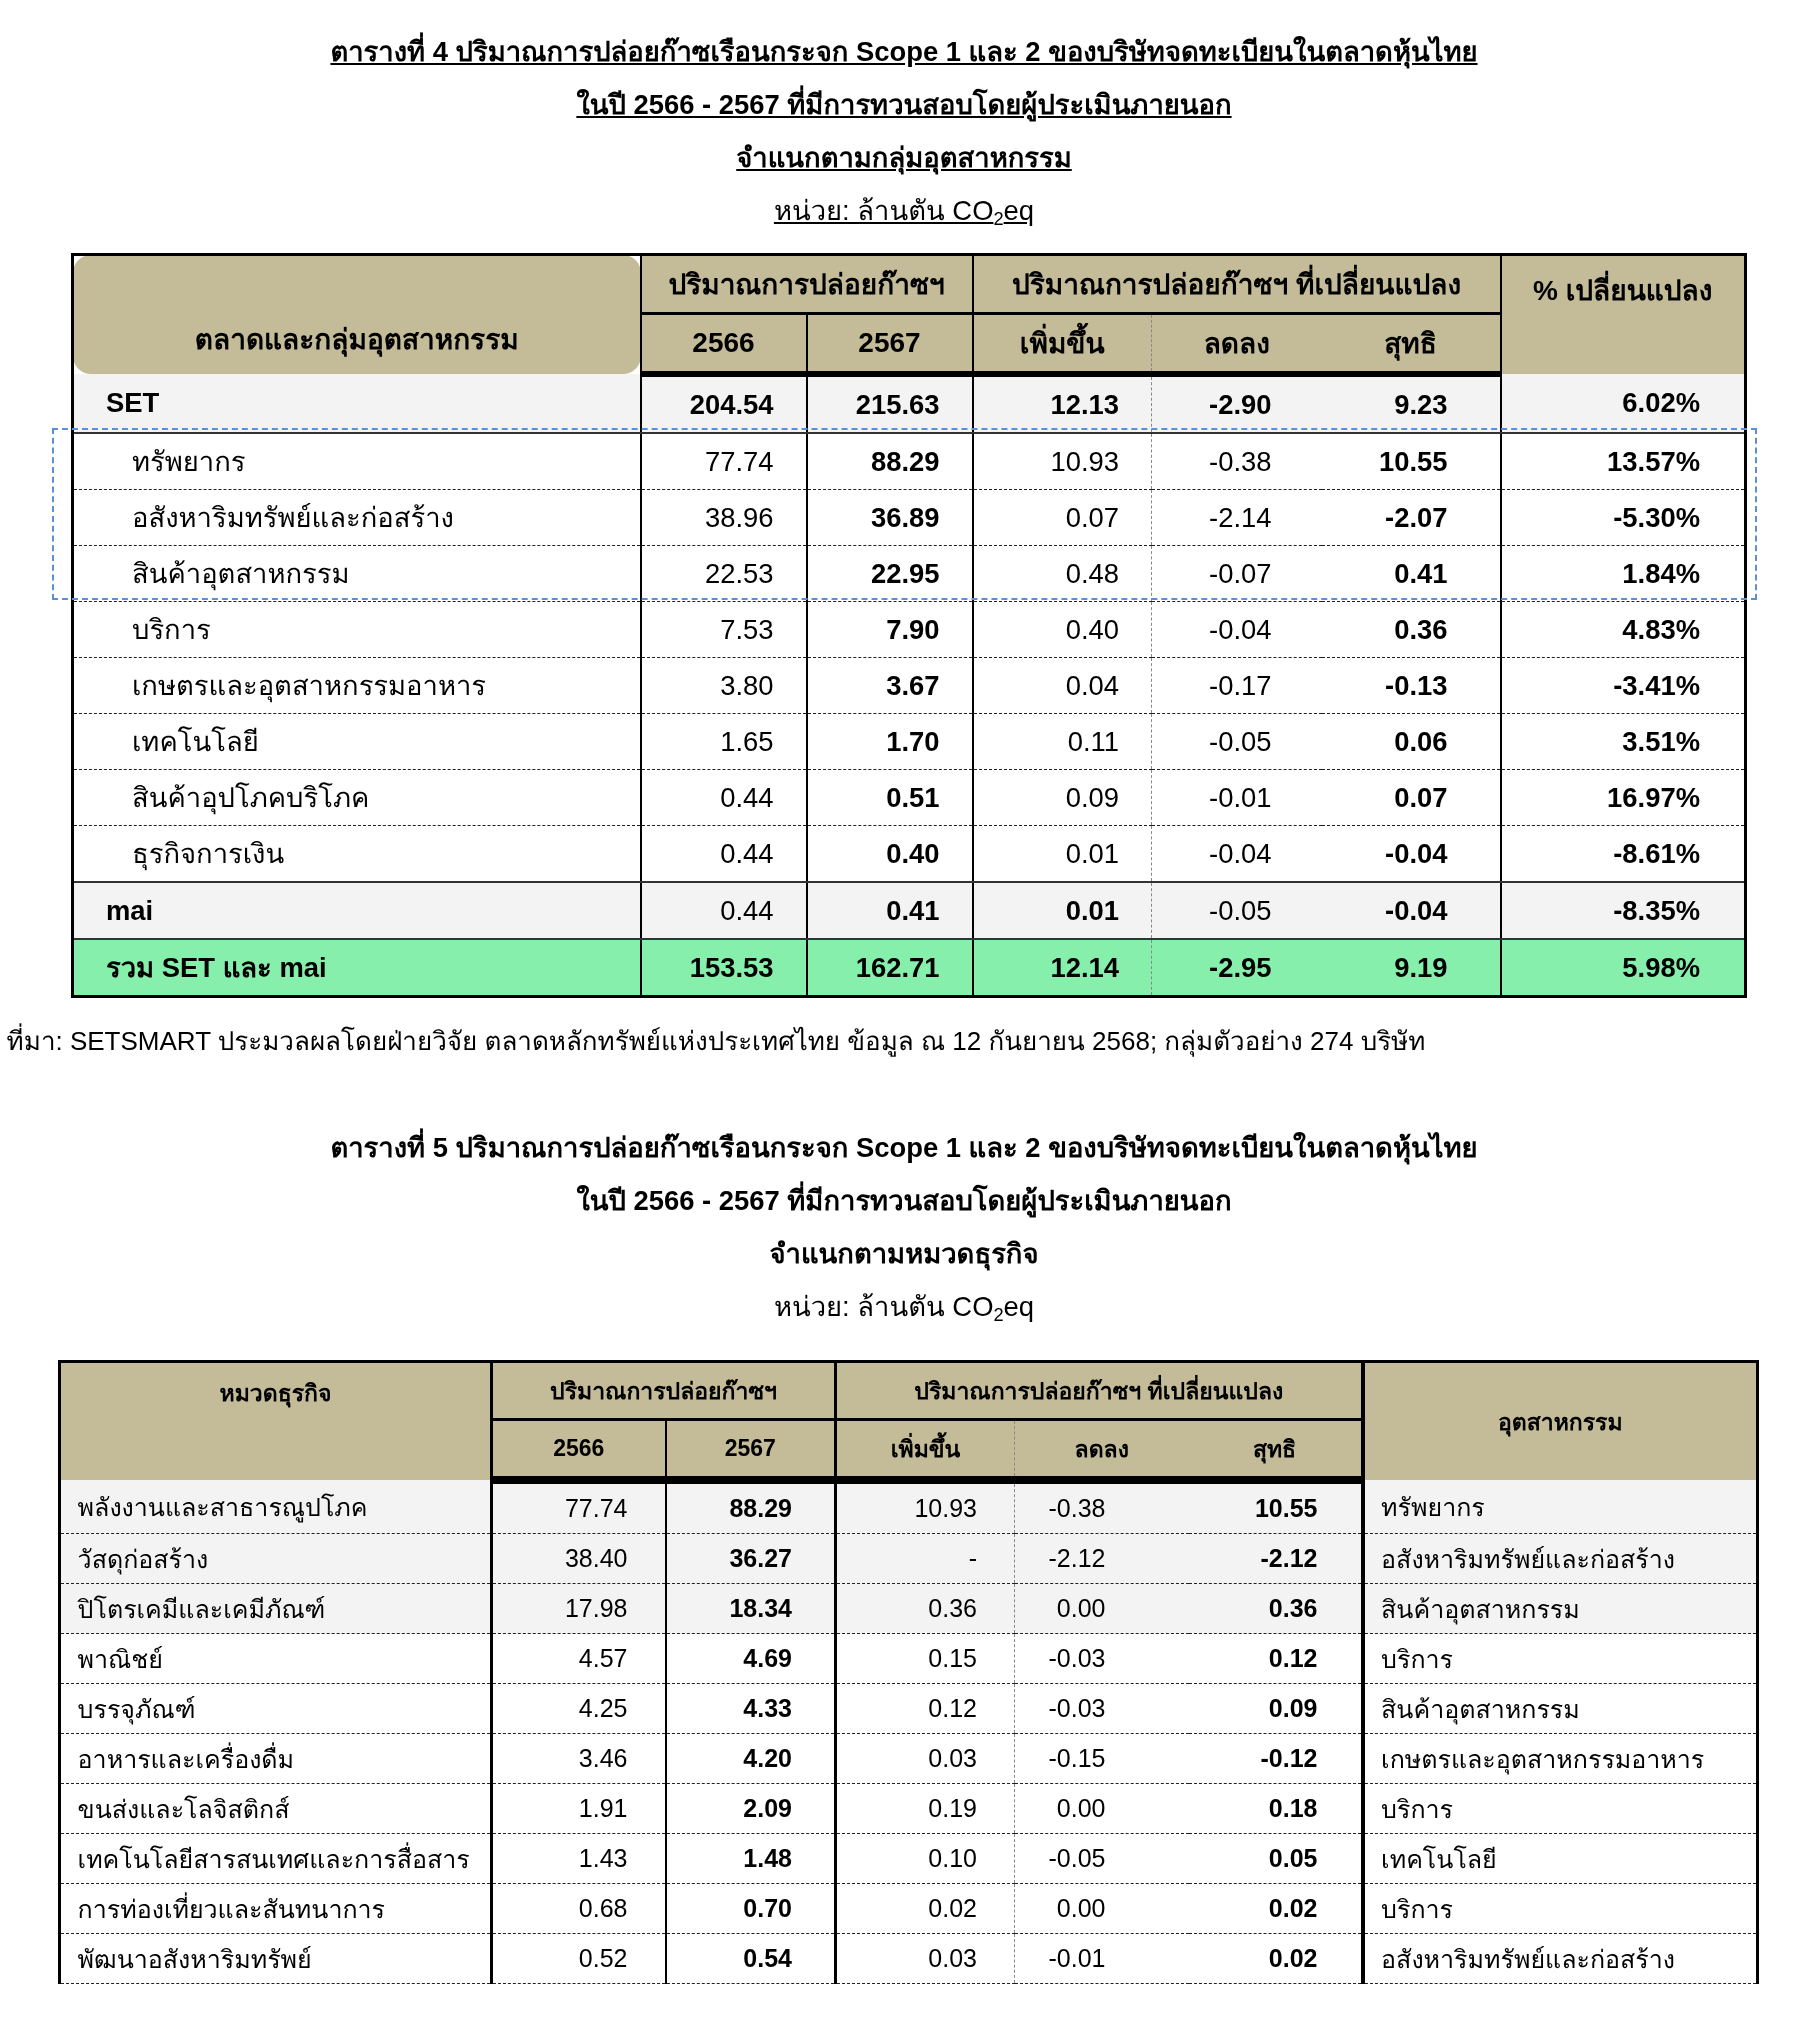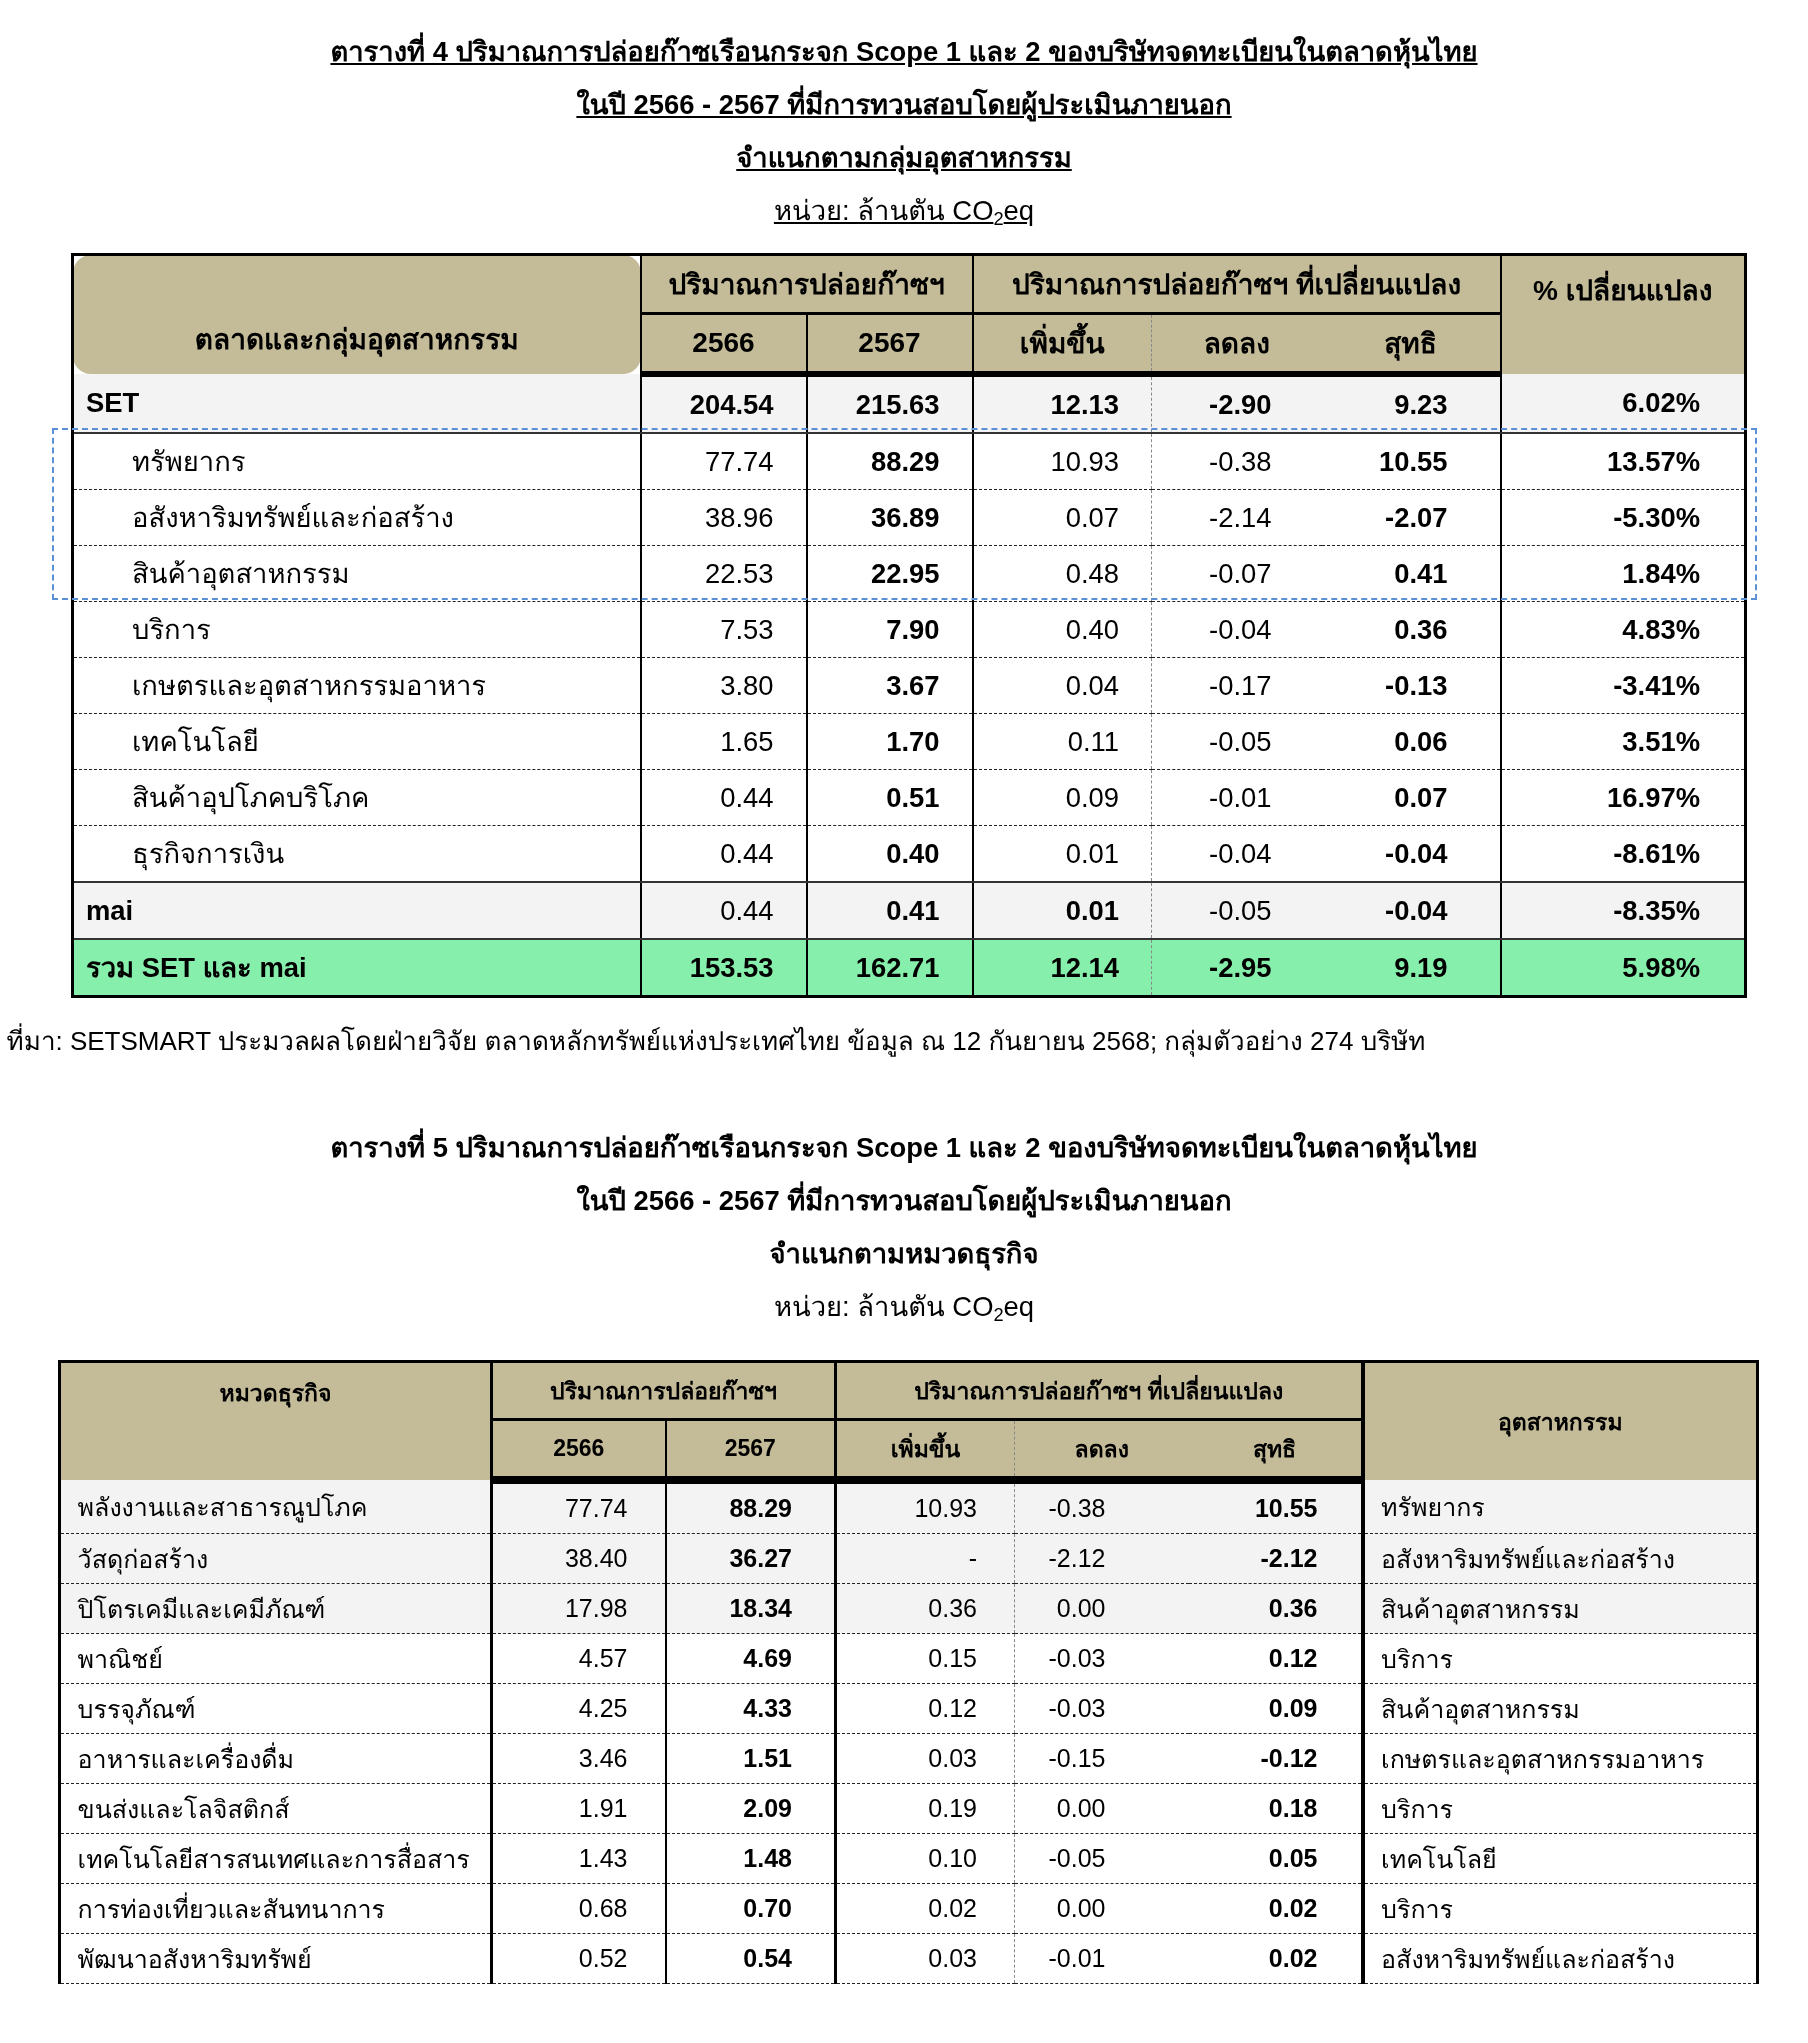--- a/index.html
+++ b/index.html
@@ -11,21 +11,21 @@
   .unit-line sub { font-size:18.3px; vertical-align:-5px; }
 
   table { border-collapse:collapse; position:absolute; table-layout:fixed; }
   td, th { padding:0; }
 
   
   #t4 { left:71px; top:253px; width:1673px; border:3.3px solid #000; }
   #t4 th { background:#c4bc98; font-weight:bold; font-size:28px; height:56px; }
   #t4 .hdr-bottom th { border-bottom:6.6px solid #000; }
   #t4 td { font-size:27.4px; height:55px; text-align:right; border-left:2.5px solid #000; border-bottom:1.7px dashed #222; padding-right:32px; }
-  #t4 td.lbl { text-align:left; padding-left:12px; padding-right:0; border-left:none; }
+  #t4 td.lbl { text-align:left; padding-left:32px; padding-right:0; border-left:none; }
   #t4 td.lbl.ind { padding-left:58px; }
   #t4 td.inc { border-left:2.5px solid #000; }
   #t4 td.dec { border-left:0.8px dashed #888; padding-right:50px; }
   #t4 td.net { border-left:none; padding-right:52px; }
   #t4 td.pct { border-left:2.5px solid #000; padding-right:44px; }
   #t4 tr.gray td { background:#f3f3f3; }
   #t4 tr.gray td { border-bottom:2.5px solid #333; }
   #t4 tr.total td { background:#86efac; font-weight:bold; border-bottom:none; }
   #t4 .b { font-weight:bold; }
 
@@ -271,21 +271,21 @@
     <td>4.25</td>
     <td class="y67 b">4.33</td>
     <td>0.12</td>
     <td class="dec">-0.03</td>
     <td class="net b">0.09</td>
     <td class="ind">สินค้าอุตสาหกรรม</td>
   </tr>
   <tr>
     <td class="lbl">อาหารและเครื่องดื่ม</td>
     <td>3.46</td>
-    <td class="y67 b">1.51</td>
+    <td class="y67 b">4.20</td>
     <td>0.03</td>
     <td class="dec">-0.15</td>
     <td class="net b">-0.12</td>
     <td class="ind">เกษตรและอุตสาหกรรมอาหาร</td>
   </tr>
   <tr>
     <td class="lbl">ขนส่งและโลจิสติกส์</td>
     <td>1.91</td>
     <td class="y67 b">2.09</td>
     <td>0.19</td>

